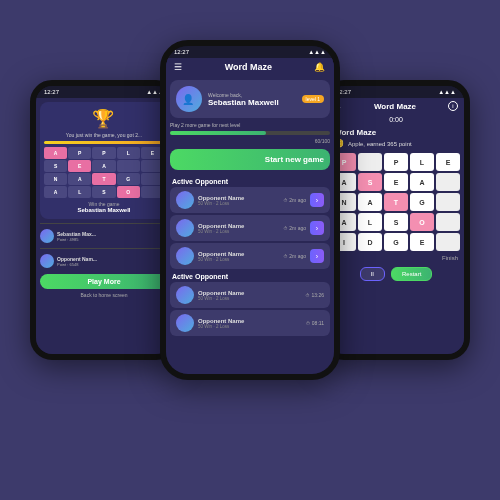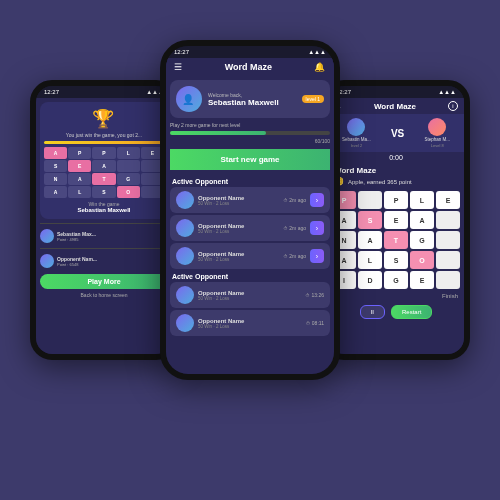--- a/index.html
+++ b/index.html
@@ -270,26 +270,26 @@
       font-size: 5px;
       color: #aaa;
       text-align: right;
       margin: 1px 4px;
     }
 
     .start-btn {
       margin: 4px;
       background: linear-gradient(90deg, #4cd964, #3cb371);
       border: none;
-      border-radius: 0;
+      border-radius: 8px;
       padding: 6px;
       color: #fff;
       font-size: 8px;
       font-weight: bold;
-      text-align: center;
+      text-align: right;
       cursor: pointer;
       width: calc(100% - 8px);
     }
 
     .section-title {
       font-size: 7px;
       color: #fff;
       font-weight: bold;
       margin: 4px 6px 2px;
     }
@@ -603,33 +603,20 @@
     <div class="status-bar">
       <span>12:27</span>
       <span>▲▲▲</span>
     </div>
     <div class="phone-screen right-screen">
       <div class="right-header">
         <span style="font-size:8px;color:#fff;">←</span>
         <div class="right-title">Word Maze</div>
         <span style="font-size:8px;color:#fff;border:1px solid #fff;border-radius:50%;width:10px;height:10px;display:flex;align-items:center;justify-content:center;font-size:6px;">i</span>
       </div>
-      <div class="vs-section">
-        <div class="vs-player">
-          <div class="vs-avatar"></div>
-          <div class="vs-name">Sebastin Ma...</div>
-          <div class="vs-level">level 2</div>
-        </div>
-        <div class="vs-text">VS</div>
-        <div class="vs-player">
-          <div class="vs-avatar" style="background:linear-gradient(135deg,#e86fa3,#ff8a65);"></div>
-          <div class="vs-name">Stephan M...</div>
-          <div class="vs-level">Level 8</div>
-        </div>
-      </div>
       <div class="timer">0:00</div>
       <div class="maze-title">Word Maze</div>
       <div class="score-line">
         <span class="coin-icon">🪙</span>
         <span class="score-text">Apple, earned 365 point</span>
       </div>
       <div class="letter-grid">
         <div class="letter-cell pink-cell">P</div>
         <div class="letter-cell empty-cell"></div>
         <div class="letter-cell">P</div>

